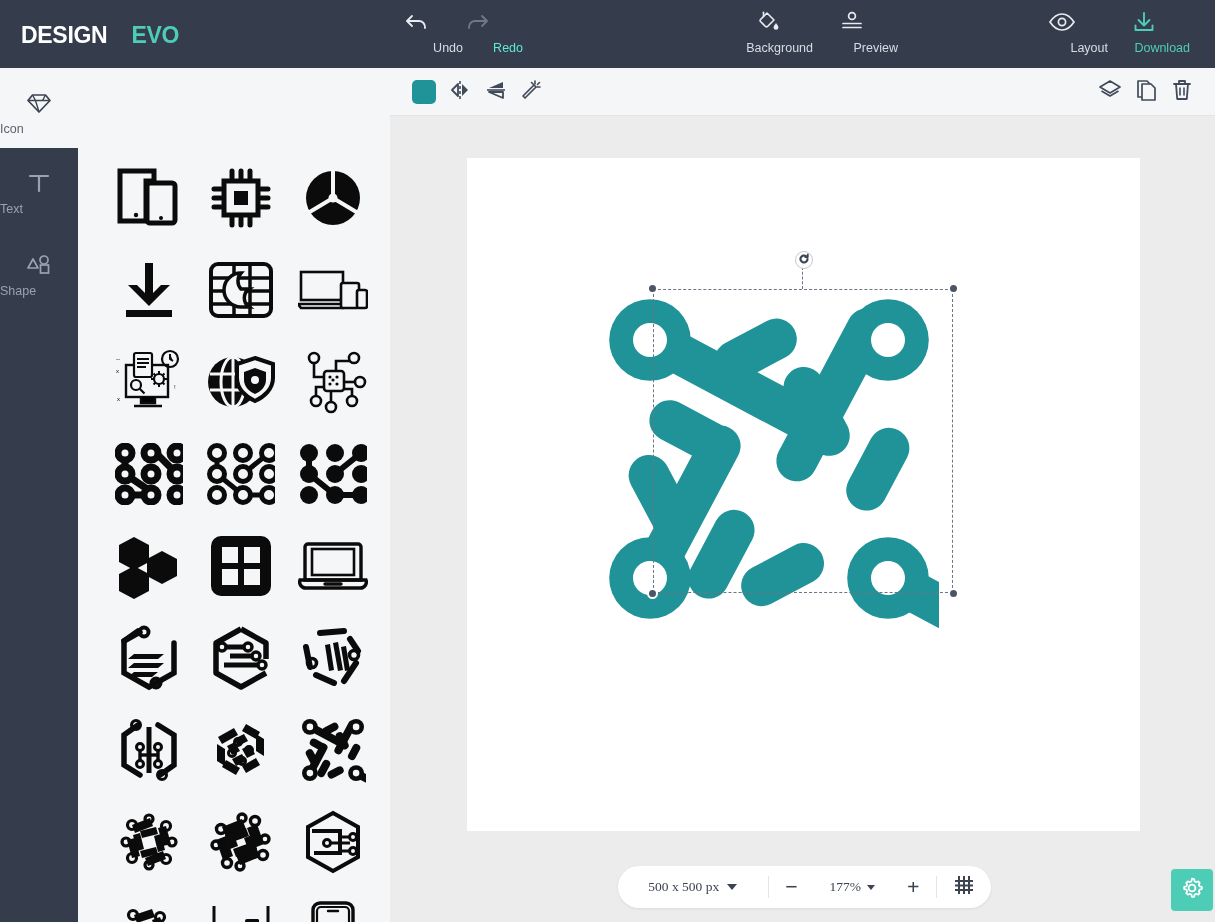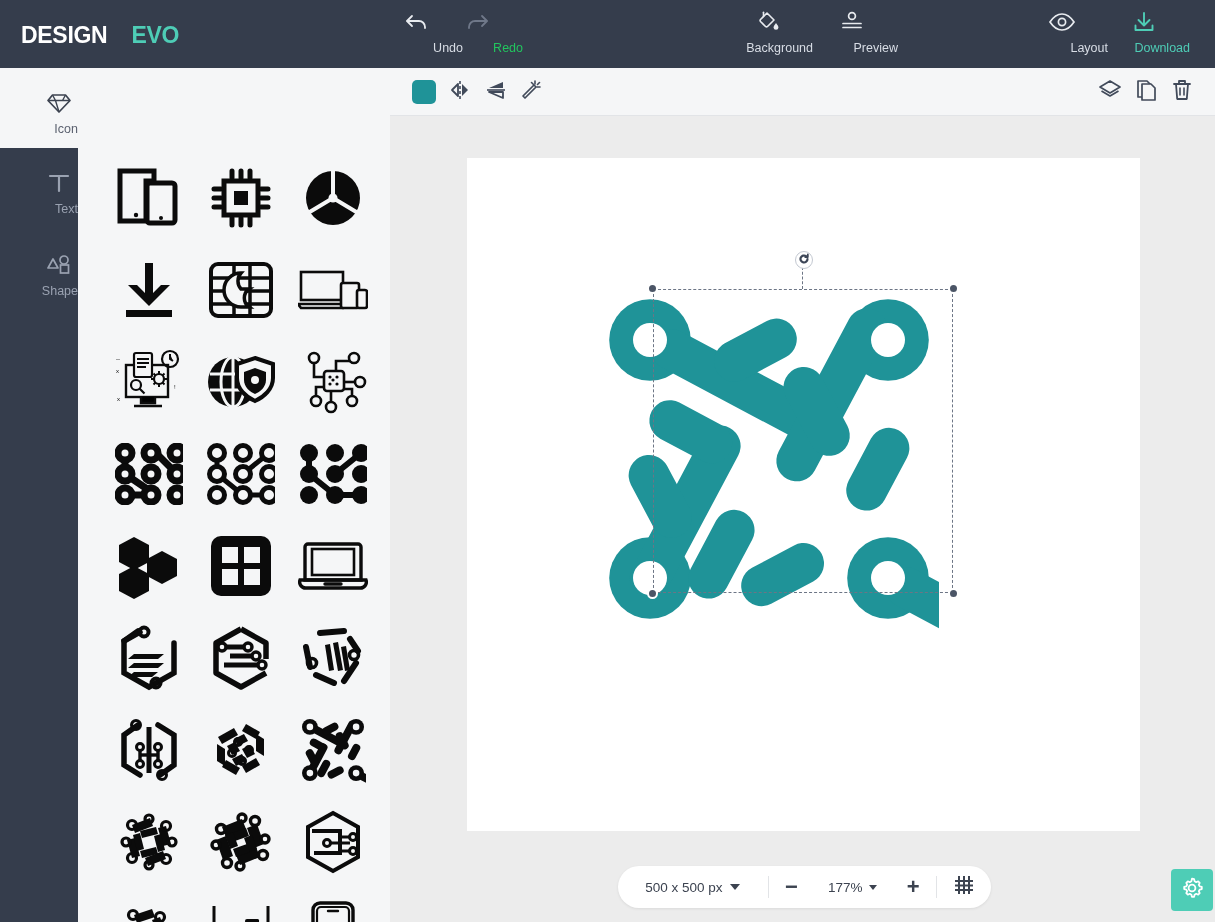--- a/index.html
+++ b/index.html
@@ -21,38 +21,37 @@
     position: absolute; left: 21px; top: 22px;
     font-size: 23px; font-weight: bold; letter-spacing: -0.3px;
   }
   .logo .w { color: #ffffff; }
   .logo .g { color: #4ecdb6; margin-left: 24px; }
 
   .tool { position: absolute; top: 9px; width: 92px; text-align: right;
           cursor: pointer; user-select: none; }
   .tool .ic { height: 26px; display: flex; align-items: center; justify-content: center; }
   .tool .lb { font-size: 12.5px; color: #d8dde5; margin-top: 6px; }
-  .tool.dim .lb { color: #22c55e; }
+  .tool.dim .lb { color: #5eead4; }
   .tool.accent .lb { color: #4ecdb6; }
 
   
   .rail { position: absolute; left: 0; top: 68px; width: 78px; height: 854px;
           background: #353d4c; }
   .rail-active {
     position: absolute; left: 0; top: 0; width: 78px; height: 80px;
     background: #f5f6f7; border-radius: 0 0 0 0;
   }
   .rail-round {
     position: absolute; left: 0; top: 80px; width: 78px; height: 12px;
     background: #353d4c; border-top-right-radius: 12px;
   }
   .rail-item {
-    position: absolute; left: 0; width: 78px; text-align: right; cursor: pointer;
+    position: absolute; left: 0; width: 78px; text-align: left; cursor: pointer;
     user-select: none;
-    padding-left: 40px;
   }
   .rail-item .ic { height: 30px; display: flex; align-items: center; justify-content: center; }
   .rail-item .lb { font-size: 12.5px; margin-top: 4px; color: #9aa2b1; }
   .rail-item.on .lb { color: #5c6270; }
 
   
   .panel { position: absolute; left: 78px; top: 68px; width: 312px; height: 854px;
            background: #f5f6f7; overflow: hidden; }
   .search-wrap { position: absolute; left: 25px; top: 27px; width: 262px; height: 42px; }
   .search-box {
@@ -101,21 +100,21 @@
     display: flex; align-items: center; justify-content: center; cursor: grab;
   }
 
   
   .bottombar {
     position: absolute; left: 618px; top: 866px; width: 373px; height: 42px;
     background: #ffffff; border-radius: 21px;
     display: flex; align-items: center;
     box-shadow: 0 1px 3px rgba(0,0,0,0.08);
   }
-  .bb-seg { display: flex; align-items: center; height: 42px; }
+  .bb-seg { display: flex; align-items: center; height: 42px; font-family: Liberation Serif, serif; }
   .bb-text { font-size: 13.5px; color: #3c4350; }
   .bb-div { width: 1px; height: 22px; background: #e2e4e7; }
   .caret { width: 0; height: 0; border-left: 5px solid transparent;
            border-right: 5px solid transparent; border-top: 6px solid #3c4350;
            margin-left: 8px; cursor: pointer; }
   .pm { font-size: 22px; color: #3c4350; line-height: 1; cursor: pointer;
         user-select: none; font-weight: bold; }
 
   .fab {
     position: absolute; left: 1171px; top: 869px; width: 42px; height: 42px;

